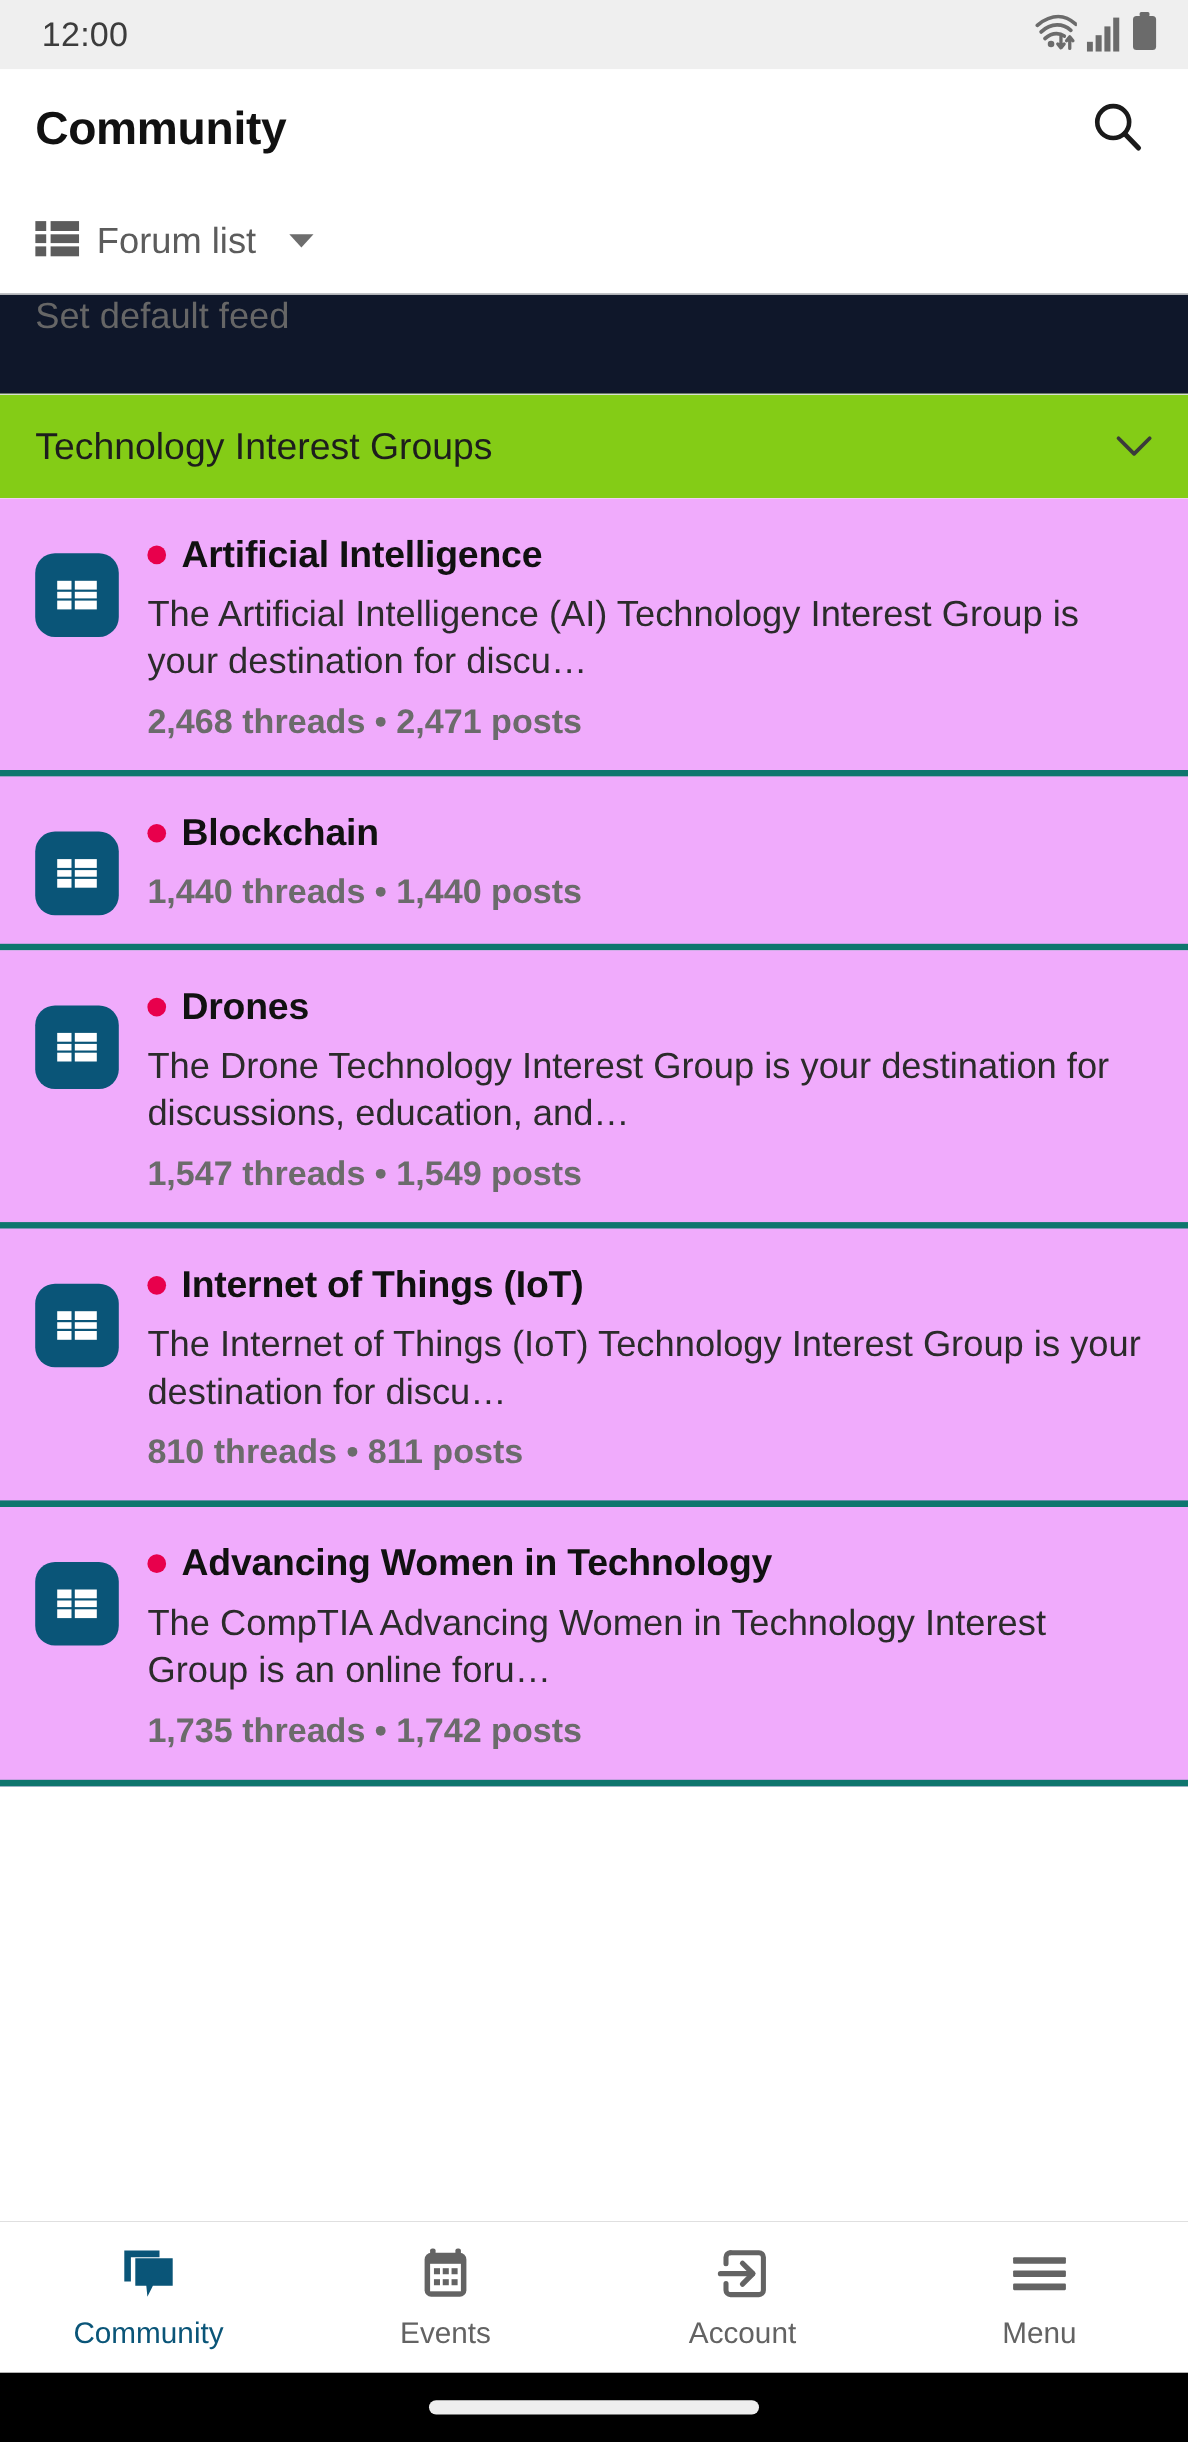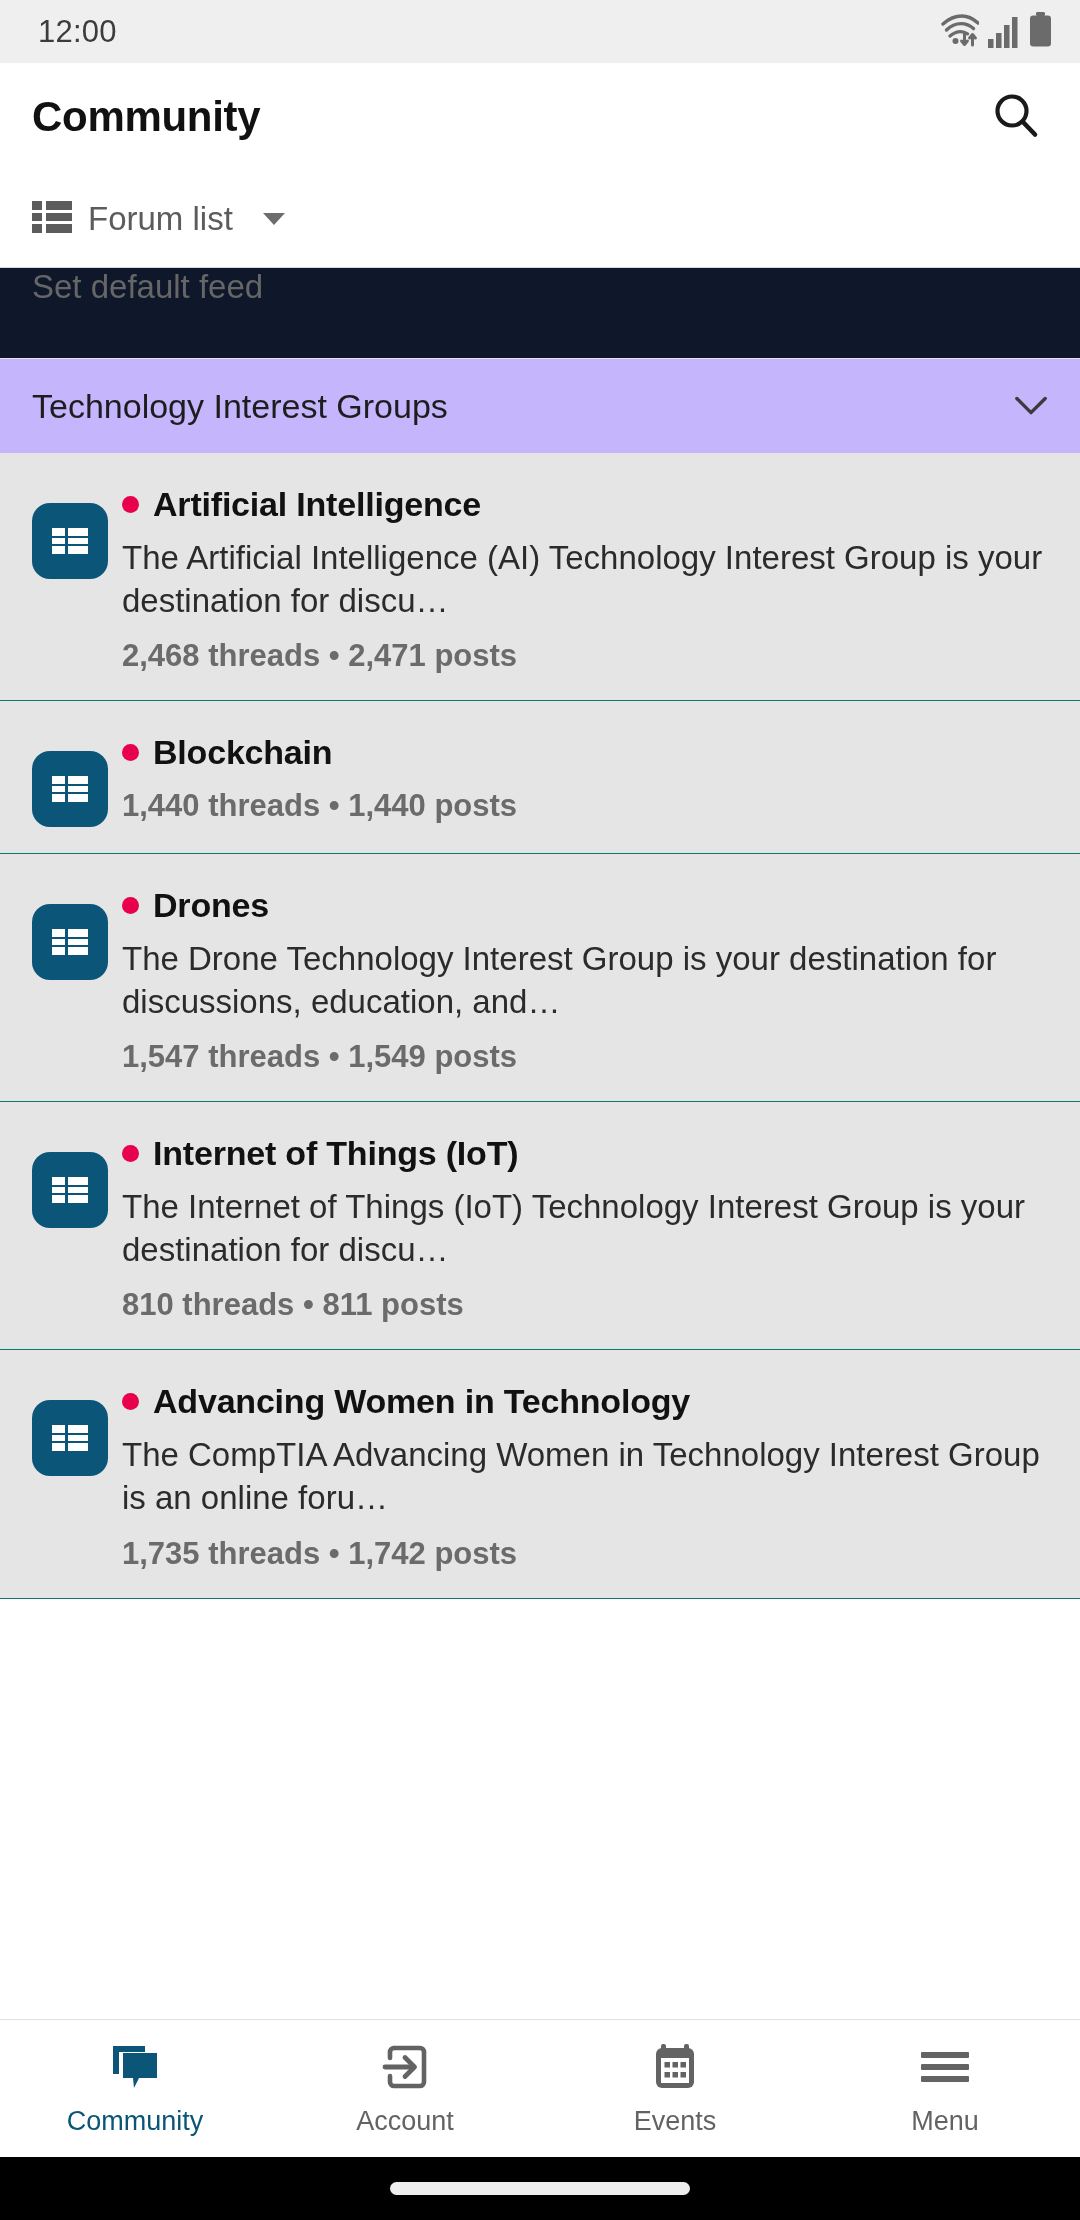--- a/index.html
+++ b/index.html
@@ -36,33 +36,33 @@
   
   .default-feed {
     flex:none; height:91px; background:#0f172a;
     display:flex; align-items:flex-start; padding:0 32px;
     border-top:1px solid #dadada;
   }
   .default-feed .lbl { font-size:33px; color:#666666; }
 
   
   .section-head {
-    flex:none; height:95px; background:#c4b5fd;
+    flex:none; height:95px; background:#84cc16;
     display:flex; align-items:center; justify-content:space-between;
     padding:0 32px 0 32px;
     border-top:1px solid #e3e3e3;
   }
   .section-head .lbl { font-size:34px; color:#1d1d1d; }
   .chev { width:34px; height:34px; display:flex; align-items:center; justify-content:center; }
 
   
   .list { flex:1 1 auto; background:#ffffff; overflow:hidden; position:relative; }
   .forum-item {
-    display:flex; padding:30px 32px 26px 32px; gap:14px;
-    border-bottom:1px solid #0f766e; background:#e5e5e5;
+    display:flex; padding:30px 32px 26px 32px; gap:26px;
+    border-bottom:6px solid #0f766e; background:#f0abfc;
   }
   .item-icon {
     width:76px; height:76px; min-width:76px; border-radius:18px;
     background:#0a5578; display:flex; align-items:center; justify-content:center;
     margin-top:20px;
   }
   .item-body { flex:1; min-width:0; padding-top:2px; }
   .item-title-row { display:flex; align-items:center; gap:14px; }
   .unread-dot { width:17px; height:17px; border-radius:50%; background:#e8004c; flex:none; }
   .item-title { font-size:34px; font-weight:bold; color:#111111; letter-spacing:-.2px; }
@@ -278,32 +278,20 @@
   <div class="bottomnav">
 
     <div class="navitem active">
       <span class="navicon">
         <svg width="52" height="50" viewBox="0 0 52 50">
           <path d="M4 4 H36 V10 H10 V32 H4 Z" fill="#0a5578"></path>
           <path d="M14 11 H48 V36 H30 L25 46 L24 36 H14 Z" fill="#0a5578"></path>
         </svg>
       </span>
       <span class="navlabel">Community</span>
-    </div>
-
-    <div class="navitem">
-      <span class="navicon">
-        <svg width="50" height="50" viewBox="0 0 50 50">
-          <path d="M14 6 H40 A4 4 0 0 1 44 10 V40 A4 4 0 0 1 40 44 H14 A4 4 0 0 1 10 40 V34" stroke="#636363" stroke-width="4.6" fill="none" stroke-linecap="round" stroke-linejoin="round"></path>
-          <path d="M10 16 V10 A4 4 0 0 1 14 6" stroke="#636363" stroke-width="4.6" fill="none" stroke-linecap="round" stroke-linejoin="round"></path>
-          <line x1="5" y1="25" x2="34" y2="25" stroke="#636363" stroke-width="4.8" stroke-linecap="round"></line>
-          <path d="M25 15.5 L34.5 25 L25 34.5" stroke="#636363" stroke-width="4.8" fill="none" stroke-linecap="round" stroke-linejoin="round"></path>
-        </svg>
-      </span>
-      <span class="navlabel">Account</span>
     </div>
 
     <div class="navitem">
       <span class="navicon">
         <svg width="50" height="50" viewBox="0 0 50 50">
           <rect x="11" y="2" width="5" height="9" rx="2" fill="#636363"></rect>
           <rect x="34" y="2" width="5" height="9" rx="2" fill="#636363"></rect>
           <rect x="6" y="6" width="38" height="40" rx="6" fill="#636363"></rect>
           <rect x="11" y="16" width="28" height="25" fill="#ffffff"></rect>
           <rect x="14.5" y="20" width="5.5" height="5.5" fill="#636363"></rect>
@@ -312,20 +300,32 @@
           <rect x="14.5" y="30" width="5.5" height="5.5" fill="#636363"></rect>
           <rect x="22.5" y="30" width="5.5" height="5.5" fill="#636363"></rect>
           <rect x="30.5" y="30" width="5.5" height="5.5" fill="#636363"></rect>
         </svg>
       </span>
       <span class="navlabel">Events</span>
     </div>
 
     <div class="navitem">
       <span class="navicon">
+        <svg width="50" height="50" viewBox="0 0 50 50">
+          <path d="M14 6 H40 A4 4 0 0 1 44 10 V40 A4 4 0 0 1 40 44 H14 A4 4 0 0 1 10 40 V34" stroke="#636363" stroke-width="4.6" fill="none" stroke-linecap="round" stroke-linejoin="round"></path>
+          <path d="M10 16 V10 A4 4 0 0 1 14 6" stroke="#636363" stroke-width="4.6" fill="none" stroke-linecap="round" stroke-linejoin="round"></path>
+          <line x1="5" y1="25" x2="34" y2="25" stroke="#636363" stroke-width="4.8" stroke-linecap="round"></line>
+          <path d="M25 15.5 L34.5 25 L25 34.5" stroke="#636363" stroke-width="4.8" fill="none" stroke-linecap="round" stroke-linejoin="round"></path>
+        </svg>
+      </span>
+      <span class="navlabel">Account</span>
+    </div>
+
+    <div class="navitem">
+      <span class="navicon">
         <svg width="52" height="40" viewBox="0 0 52 40">
           <rect x="2" y="5" width="48" height="6" rx="1" fill="#636363"></rect>
           <rect x="2" y="17" width="48" height="6" rx="1" fill="#636363"></rect>
           <rect x="2" y="29" width="48" height="6" rx="1" fill="#636363"></rect>
         </svg>
       </span>
       <span class="navlabel">Menu</span>
     </div>
 
   </div>

